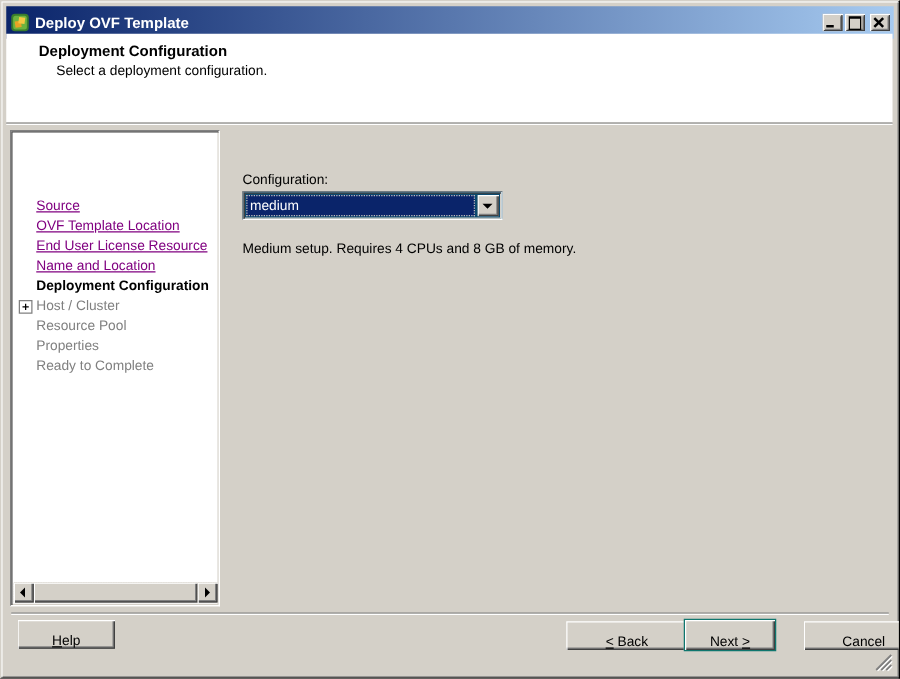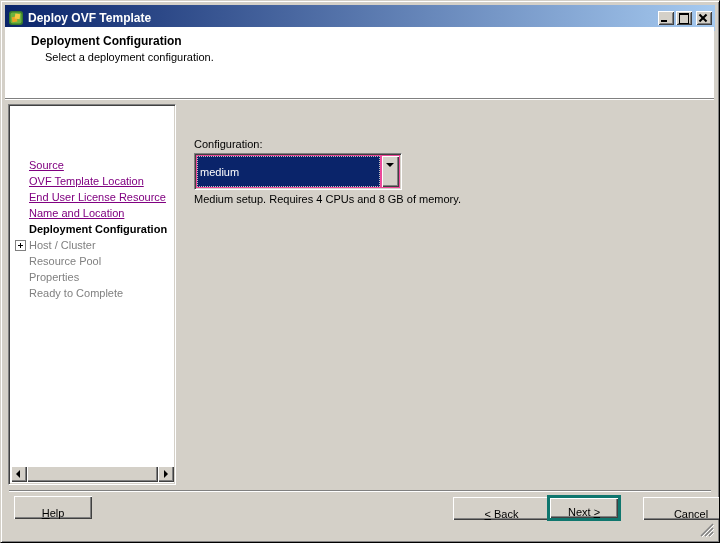--- a/index.html
+++ b/index.html
@@ -98,22 +98,22 @@
   }
   .sb-thumb {
     width:131px; height:16px; flex:0 0 auto; background:#d4d0c8;
     box-shadow: inset 1px 1px 0 #fff, inset -1px -1px 0 #404040, inset -2px -2px 0 #808080;
   }
   .sb-gap { flex:1 1 auto; }
 
   
   .config-label { position:absolute; left:193px; top:137px; }
   .combobox {
-    position:absolute; left:193px; top:152px; width:208px; height:37px;
-    background:#ec4899;
+    position:absolute; left:193px; top:152px; width:208px; height:23px;
+    background:#0c4a6e;
     border:1px solid; border-color:#808080 #fff #fff #808080;
     box-shadow: inset 1px 1px 0 #404040, inset -1px -1px 0 #d4d0c8;
     display:flex; cursor:default;
   }
   .combo-value {
     flex:1 1 auto; margin:2px 0 2px 2px; background:#0a246a; color:#fff;
     display:flex; align-items:center; padding-left:3px;
     outline:1px dotted #c0c0c0; outline-offset:-1px;
     white-space:nowrap; overflow:hidden;
   }
@@ -133,21 +133,21 @@
     position:absolute; height:23px; background:#d4d0c8;
     box-shadow: inset 1px 1px 0 #fff, inset -1px -1px 0 #404040, inset -2px -2px 0 #808080;
     display:flex; align-items:flex-end; justify-content:center;
     font-family:"Liberation Sans", sans-serif; font-size:11px; cursor:default;
   }
   .btn .accel { text-decoration:underline; }
   .btn-help   { left:13px;  top:495px; width:78px; }
   .btn-back   { left:452px; top:496px; width:97px; }
   .btn-next   {
     left:546px; top:494px; width:74px; height:26px;
-    border:3px solid #0f766e;
+    border:1px solid #0f766e;
   }
   .btn-cancel { left:642px; top:496px; width:96px; }
 
   .size-grip { position:absolute; right:5px; bottom:5px; width:14px; height:14px; }
 </style>
 </head>
 <body>
 
 <div class="window">
 

